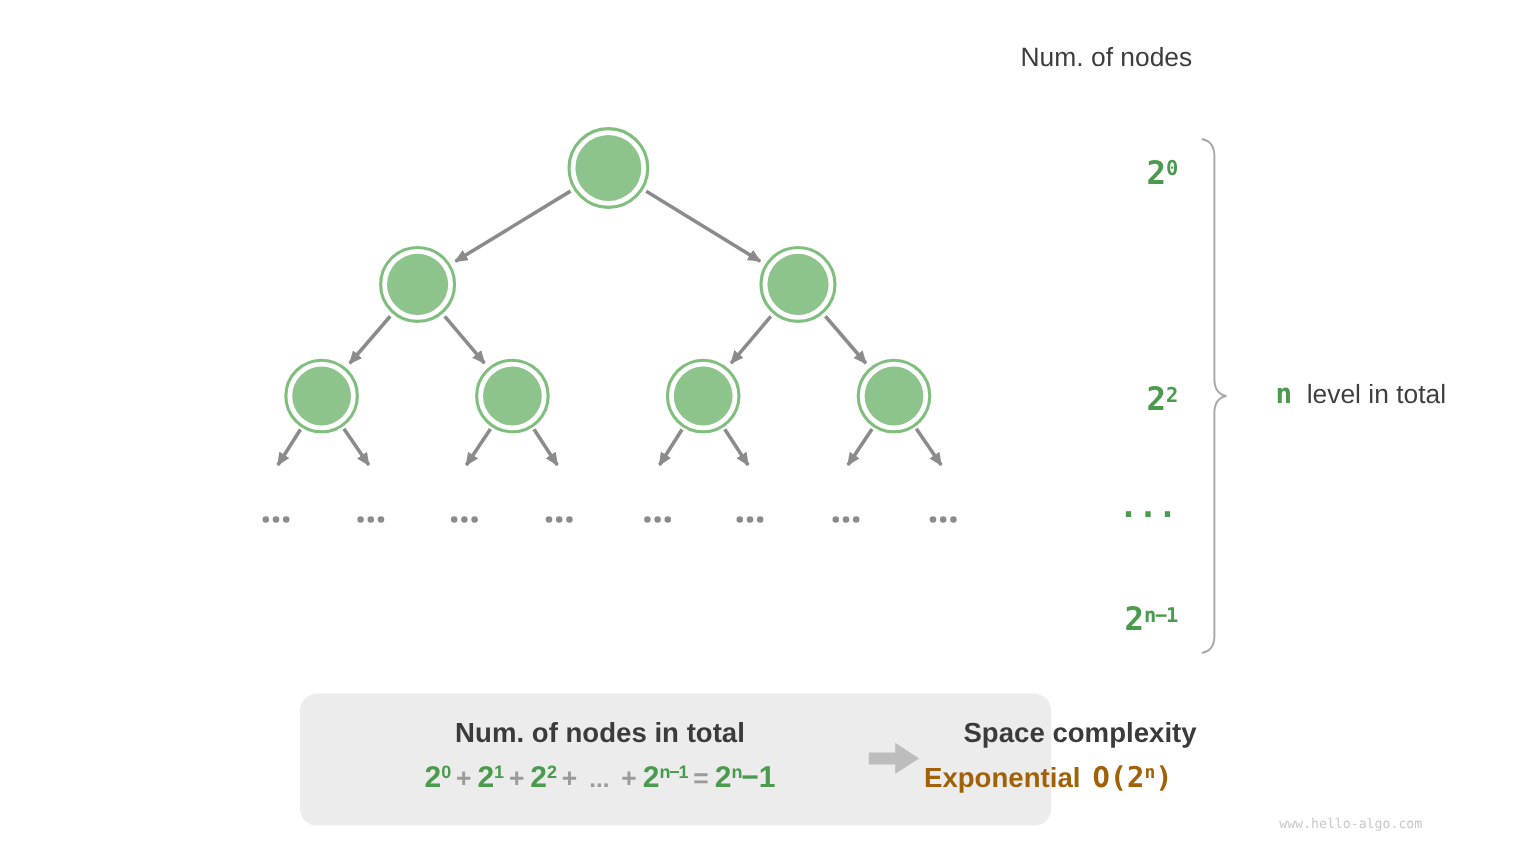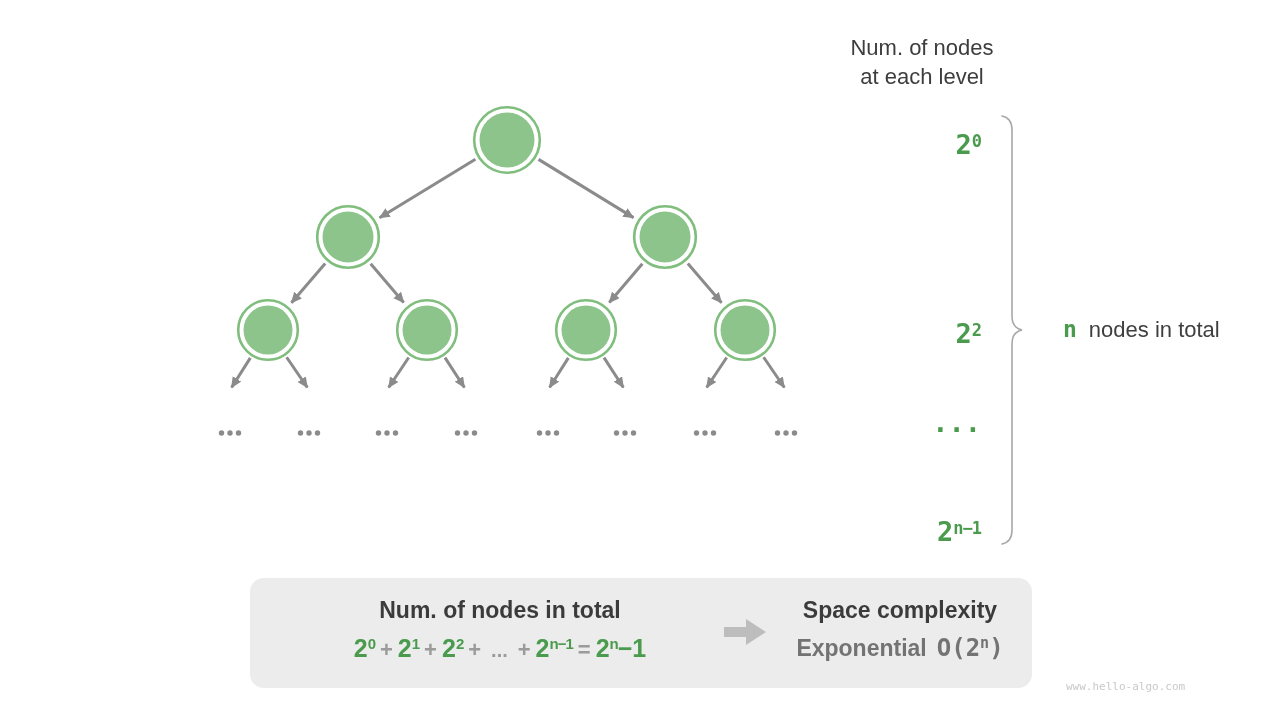--- a/index.html
+++ b/index.html
@@ -8,33 +8,33 @@
   .tree-svg{position:absolute;left:0;top:0;}
   .hdr{position:absolute;left:812px;top:33px;width:220px;text-align:center;
        font-size:22px;line-height:29px;color:#3d3d3d;}
   .lvl{position:absolute;left:861px;width:120px;text-align:right;
        font-family:"DejaVu Sans Mono",monospace;font-weight:bold;font-size:27px;
        line-height:30px;color:#4a9b4d;}
   .lvl sup{font-size:17px;vertical-align:7px;letter-spacing:-1px;}
   .note{position:absolute;left:1063px;top:316px;font-size:22px;color:#3f3f3f;white-space:nowrap;}
   .note .nvar{font-family:"DejaVu Sans Mono",monospace;font-weight:bold;font-size:23px;
               color:#4a9b4d;margin-right:12px;}
-  .sumbox{position:absolute;left:250px;top:578px;width:782px;height:110px;
+  .sumbox{position:absolute;left:250px;top:578px;width:626px;height:110px;
           background:#ececec;border-radius:14px;}
   .bt{position:absolute;top:19px;font-size:23px;font-weight:bold;color:#3b3b3b;
       text-align:center;white-space:nowrap;}
   .lt{left:0;width:500px;}
   .rt{left:520px;width:260px;}
   .formula{position:absolute;left:0;top:56px;width:500px;text-align:center;white-space:nowrap;
            font-family:Liberation Sans, sans-serif;font-weight:bold;font-size:25px;color:#4a9b4d;}
   .formula sup{font-size:15px;vertical-align:8px;letter-spacing:-1px;}
   .formula .o{color:#9b9b9b;font-size:22px;margin:0 5px;font-weight:bold;}
   .formula .d{color:#9b9b9b;font-size:20px;margin:0 5px;font-weight:bold;}
-  .cx{position:absolute;left:520px;top:56px;width:260px;text-align:center;
-      color:#737373;font-weight:bold;white-space:nowrap;}
+  .cx{position:absolute;left:520px;top:56px;width:260px;
+      color:#a16207;font-weight:bold;white-space:nowrap;}
   .cx .cw{font-size:23px;font-family:"Liberation Sans",sans-serif;}
   .cx .co{font-family:"DejaVu Sans Mono",monospace;font-size:24px;margin-left:10px;}
   .cx sup{font-size:15px;vertical-align:8px;}
   .barrow{position:absolute;left:472px;top:38px;}
   .wm{position:absolute;left:1066px;top:680px;font-family:"DejaVu Sans Mono",monospace;
       font-size:11px;color:#c9c9c9;}
 </style>
 </head>
 <body>
 
@@ -96,30 +96,29 @@
       <circle cx="696.5" cy="433" r="2.7" fill="#8b8b8b"></circle>
       <circle cx="705" cy="433" r="2.7" fill="#8b8b8b"></circle>
       <circle cx="713.5" cy="433" r="2.7" fill="#8b8b8b"></circle>
       <circle cx="777.5" cy="433" r="2.7" fill="#8b8b8b"></circle>
       <circle cx="786" cy="433" r="2.7" fill="#8b8b8b"></circle>
       <circle cx="794.5" cy="433" r="2.7" fill="#8b8b8b"></circle>
     </svg>
 
   <div class="hdr">
     <div>Num. of nodes</div>
-    <div>at each level</div>
   </div>
 
   <div class="lvl" style="top:126px"><span>2</span><sup>0</sup></div>
   <div class="lvl" style="top:315px"><span>2</span><sup>2</sup></div>
   <div class="lvl" style="top:408px">...</div>
-  <div class="lvl" style="top:513px"><span>2</span><sup>n−1</sup></div>
+  <div class="lvl" style="top:498px"><span>2</span><sup>n−1</sup></div>
 
   <div class="note">
-    <span class="nvar">n</span><span>nodes in total</span>
+    <span class="nvar">n</span><span>level in total</span>
   </div>
 
   <div class="sumbox">
     <div class="bt lt">Num. of nodes in total</div>
 
     <div class="formula">
       <span class="g"><span>2</span><sup>0</sup></span><span class="o">+</span><span class="g"><span>2</span><sup>1</sup></span><span class="o">+</span><span class="g"><span>2</span><sup>2</sup></span><span class="o">+</span><span class="d">...</span><span class="o">+</span><span class="g"><span>2</span><sup>n−1</sup></span><span class="o">=</span><span class="g"><span>2</span><sup>n</sup><span>−1</span></span>
     </div>
 
     <svg class="barrow" width="46" height="32" viewBox="0 0 46 32">

